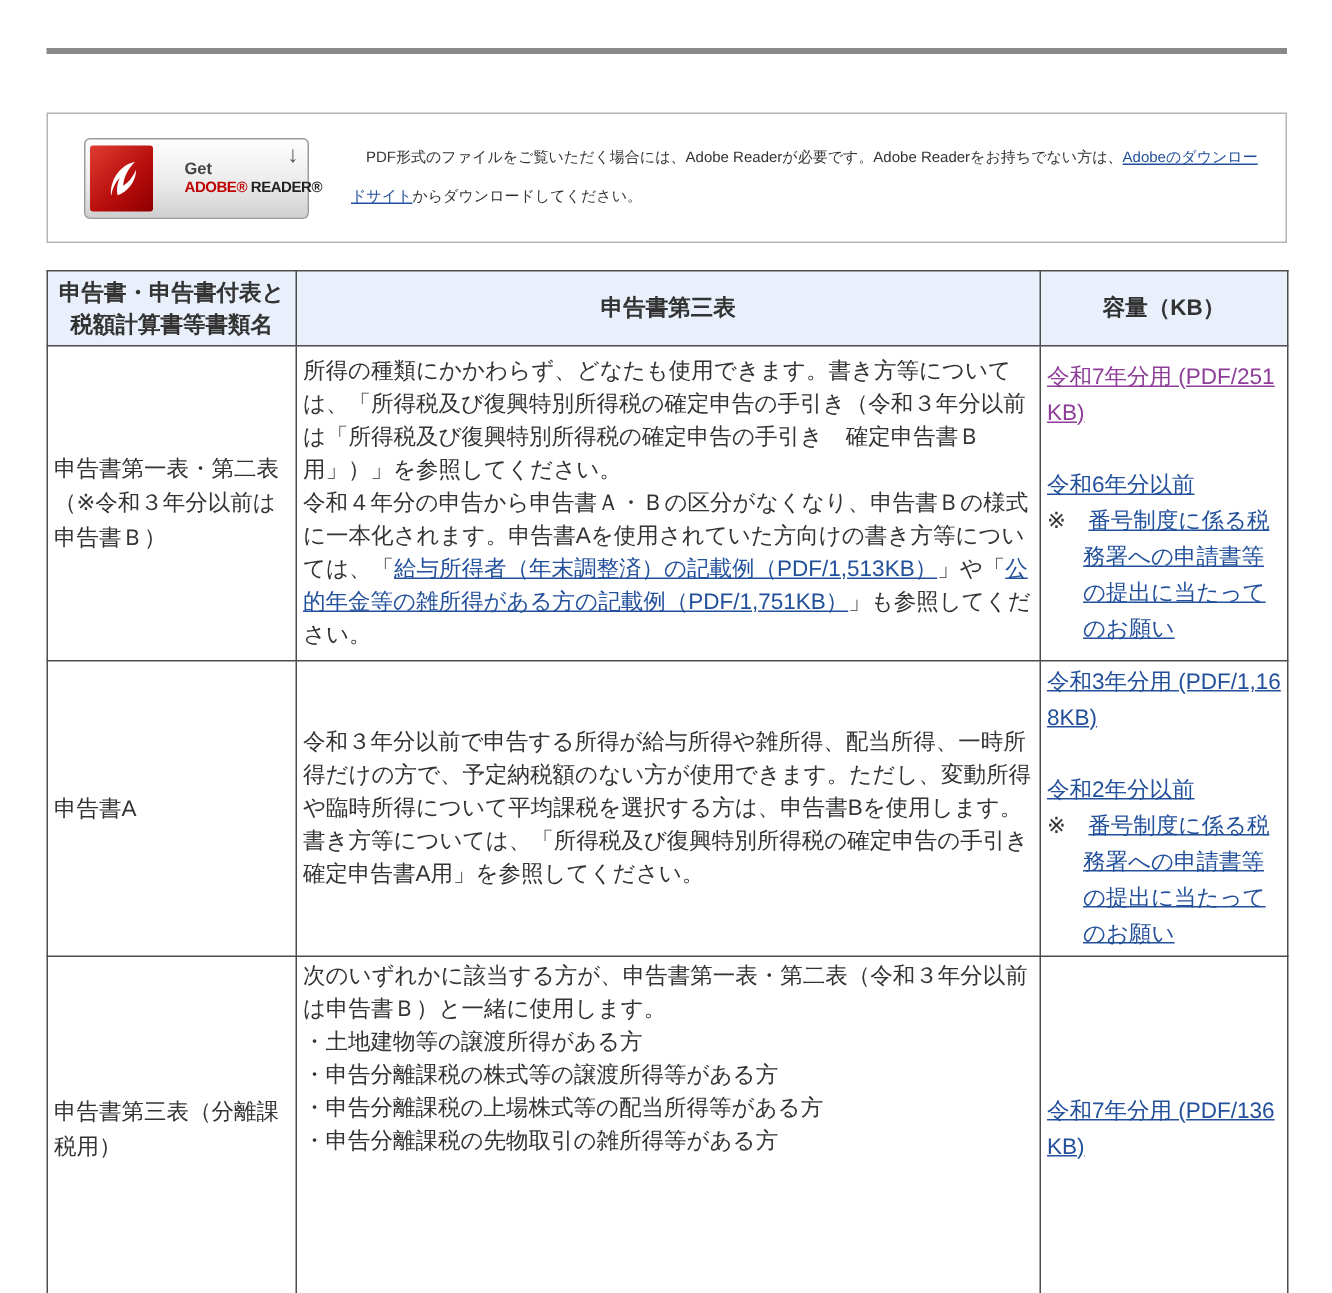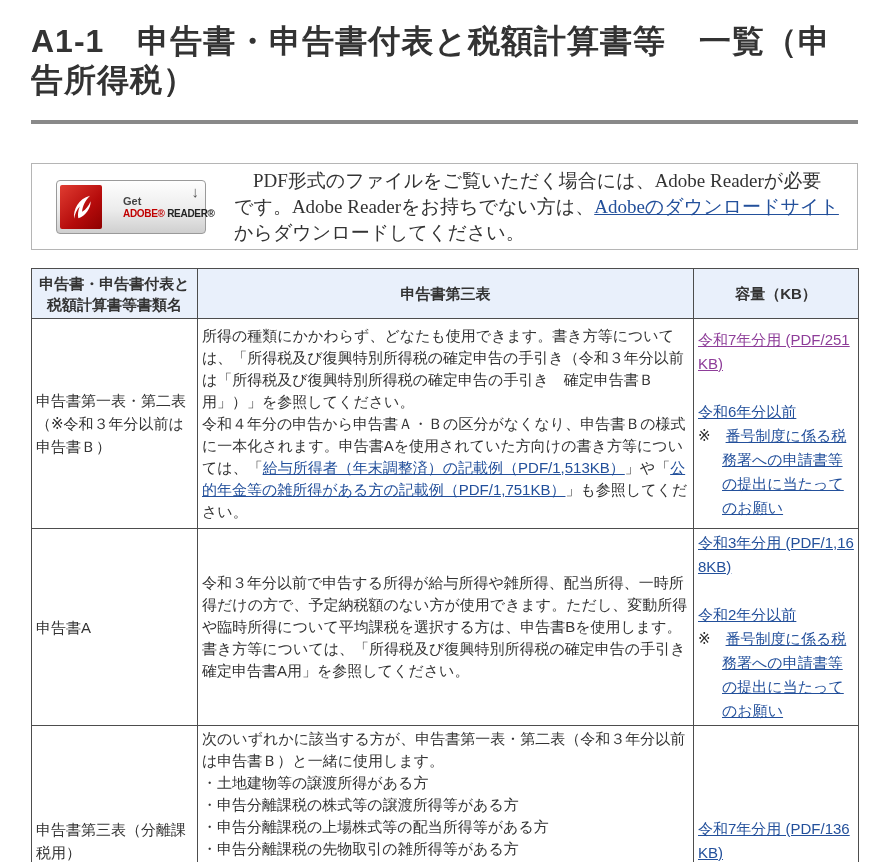--- a/index.html
+++ b/index.html
@@ -42,21 +42,21 @@
   .badge-tile svg{width:34px; height:34px; display:block;}
   .badge-text{margin-left:21px; line-height:1.15; padding-top:2px;}
   .badge-get{display:block; font-size:11px; color:#444; font-weight:bold;}
   .badge-brand{display:block; font-size:10px; font-weight:bold; letter-spacing:-0.3px; white-space:nowrap;}
   .badge-brand .red{color:var(--adobe-red);}
   .badge-brand .dark{color:#222;}
   .badge-arrow{
     position:absolute; top:2px; right:6px; font-size:15px; font-weight:bold; color:#555;
   }
   .adobe-text{
-    font-size:19px; line-height:26px; color:#333; margin-left:28px; width:606px;font-family:Liberation Serif, serif;
+    font-size:10px; line-height:26px; color:#333; margin-left:28px; width:606px;
   }
   a.link, a.cap-link{color:var(--link); text-decoration:underline; cursor:pointer;}
   a.cap-link.visited{color:var(--visited);}
 
   
   table.forms{
     margin-top:18px; border-collapse:collapse; table-layout:fixed;
     width:827px; font-size:15px; line-height:22px; color:#333;
   }
   table.forms th, table.forms td{
@@ -74,21 +74,20 @@
   td.cell-name{line-height:23px;}
   td.cell-capacity{line-height:24px; padding-left:3px;}
   .gap{height:24px;}
   .note{padding-left:24px; text-indent:-24px; margin-top:0;}
 </style>
 </head>
 <body>
 
 <div class="page">
 
-  <h1 class="title">A1-1　申告書・申告書付表と税額計算書等　一覧（申告所得税）</h1>
   <div class="rule"></div>
 
   <div class="adobe-box">
     <div class="badge">
       <div class="badge-tile">
         <svg viewBox="0 0 32 32" aria-hidden="true">
           <path d="M9.5 27 C8.5 19 13.5 8 24.5 5.5 C19.5 10.5 17.5 15.5 17 20.5 C20.5 18.5 23.5 14.5 25 10.5 C25.5 17 20 24.5 13.5 26.5 C12.8 23.5 13.2 19.5 14.8 15.5 C12 18.5 10.2 22.5 9.5 27 Z" fill="#ffffff"></path>
         </svg>
       </div>
       <div class="badge-text">

